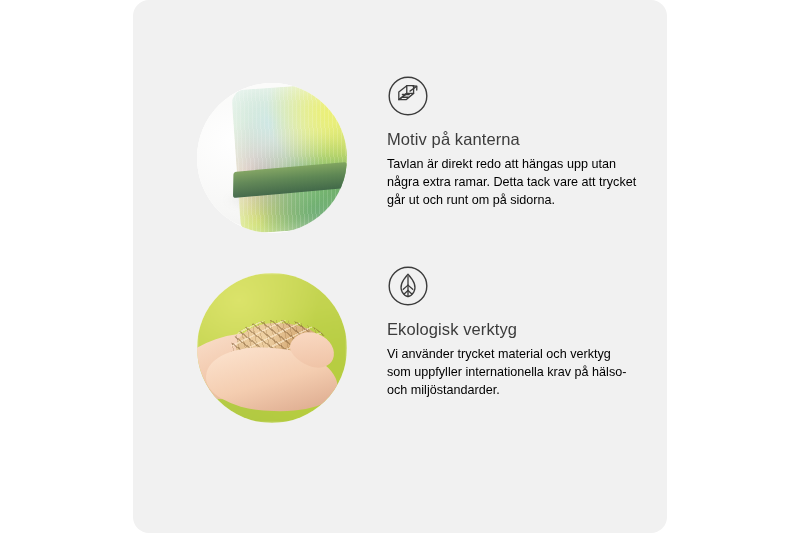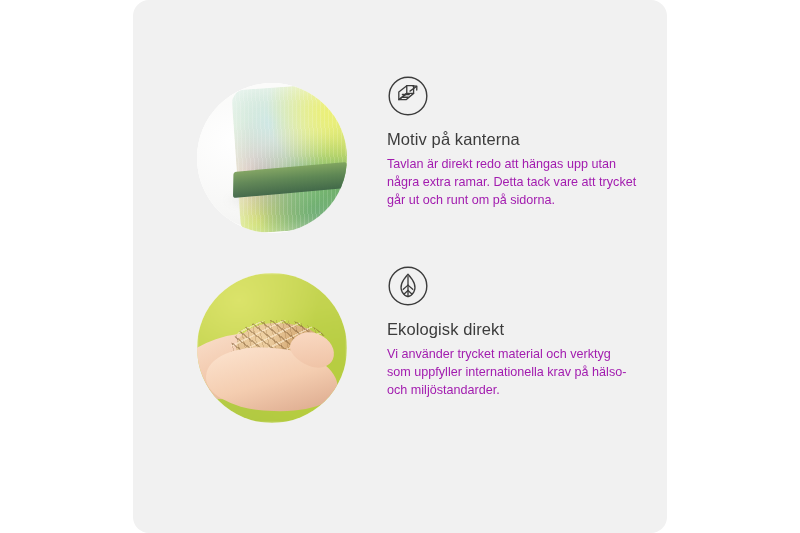--- a/index.html
+++ b/index.html
@@ -212,21 +212,21 @@
     font-weight: normal;
     color: #3c3c3c;
     letter-spacing: .1px;
     line-height: 1.1;
   }
 
   .feature-desc {
     margin: 0 0 0 2px;
     font-size: 12.6px;
     line-height: 1.42;
-    color: #a21caf;
+    color: #000000;
     max-width: 250px;
   }
 </style>
 </head>
 <body>
 
 <div id="stage">
 
   <div id="panel">
 
@@ -285,20 +285,20 @@
                      C21.4 35.6 19.2 34.1 17.4 31.0
                      C14.5 26.0 16.5 18.5 24 10.5 Z"></path>
             <path d="M24 13.2 L24 36.0"></path>
             <path d="M24 23.0 L18.6 27.8"></path>
             <path d="M24 23.0 L29.4 27.8"></path>
             <path d="M24 29.2 L19.6 33.1"></path>
             <path d="M24 29.2 L28.4 33.1"></path>
           </g>
         </svg>
 
-        <h2 class="feature-title">Ekologisk direkt</h2>
+        <h2 class="feature-title">Ekologisk verktyg</h2>
 
         <p class="feature-desc">Vi använder trycket material och verktyg som uppfyller internationella krav på hälso- och miljöstandarder.</p>
       </div>
     </div>
 
   </div>
 </div>
 
 </body></html>

